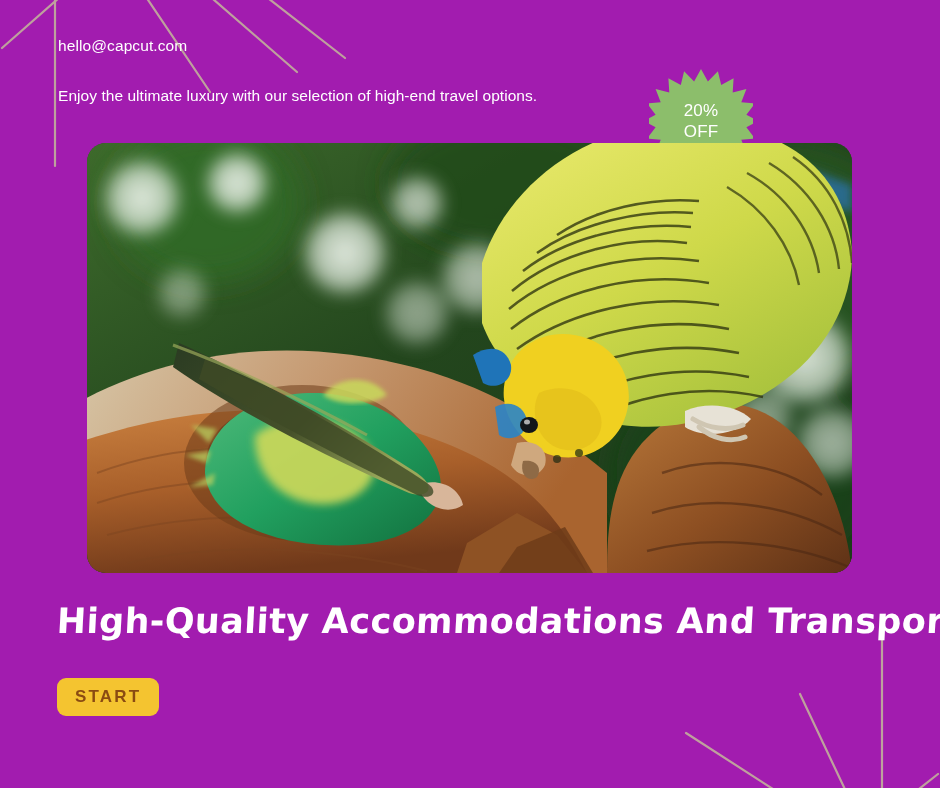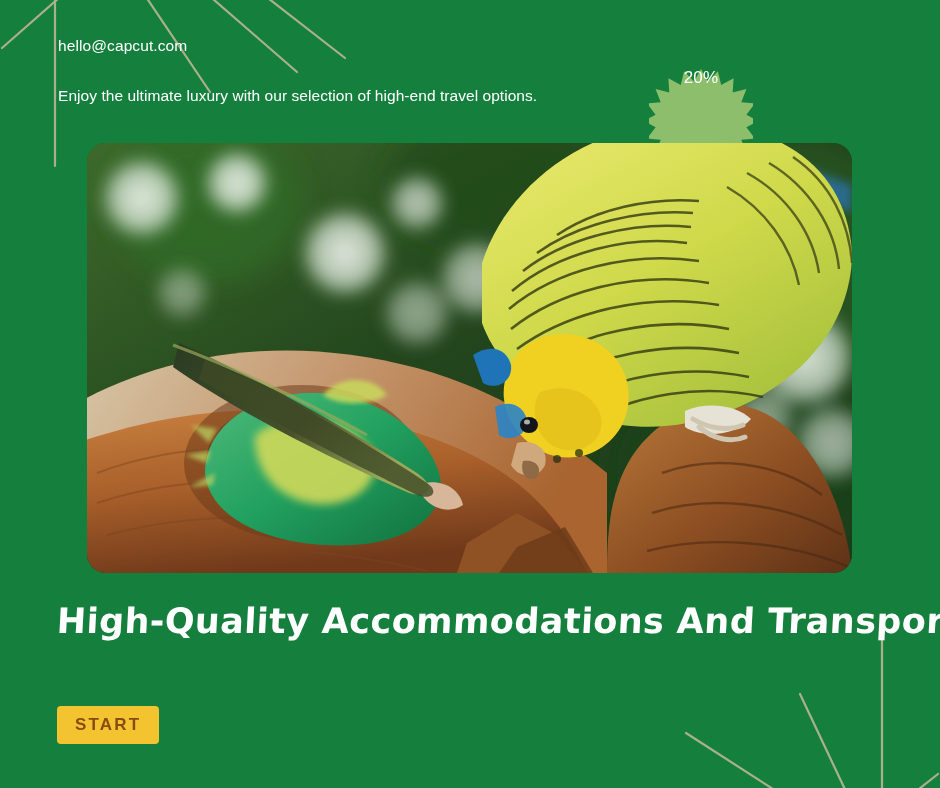--- a/index.html
+++ b/index.html
@@ -9,21 +9,21 @@
     height: 788px;
     overflow: hidden;
     font-family: "Liberation Sans", sans-serif;
     background: #F0AE0B;
   }
 
   .poster {
     position: relative;
     width: 940px;
     height: 788px;
-    background: #15803d;
+    background: #a21caf;
     overflow: hidden;
   }
 
   
   .deco-layer {
     position: absolute;
     inset: 0;
     pointer-events: none;
   }
   .deco-layer svg { display: block; width: 940px; height: 788px; }
@@ -59,21 +59,21 @@
     width: 104px;
     height: 108px;
   }
   .badge svg { display: block; width: 104px; height: 108px; }
   .badge-text {
     position: absolute;
     inset: 0;
     display: flex;
     flex-direction: column;
     align-items: center;
-    justify-content: space-between;
+    justify-content: center;
     color: #ffffff;
     font-size: 17px;
     line-height: 21px;
     text-align: center;
     letter-spacing: 0.2px;
   }
 
   
   .photo-frame {
     position: absolute;
@@ -100,29 +100,29 @@
     letter-spacing: 0.4px;
     line-height: 46px;
     white-space: nowrap;
     transform: skewX(-3deg);
   }
 
   
   .cta-button {
     position: absolute;
     left: 57px;
-    top: 706px;
+    top: 678px;
     height: 38px;
     padding: 0 18px;
     display: flex;
     align-items: center;
     justify-content: center;
     background: #F4C430;
     border: none;
-    border-radius: 4px;
+    border-radius: 9px;
     color: #8A4B12;
     font-family: "Liberation Sans", sans-serif;
     font-size: 17px;
     font-weight: bold;
     letter-spacing: 2.2px;
     cursor: pointer;
   }
 </style>
 </head>
 <body>

